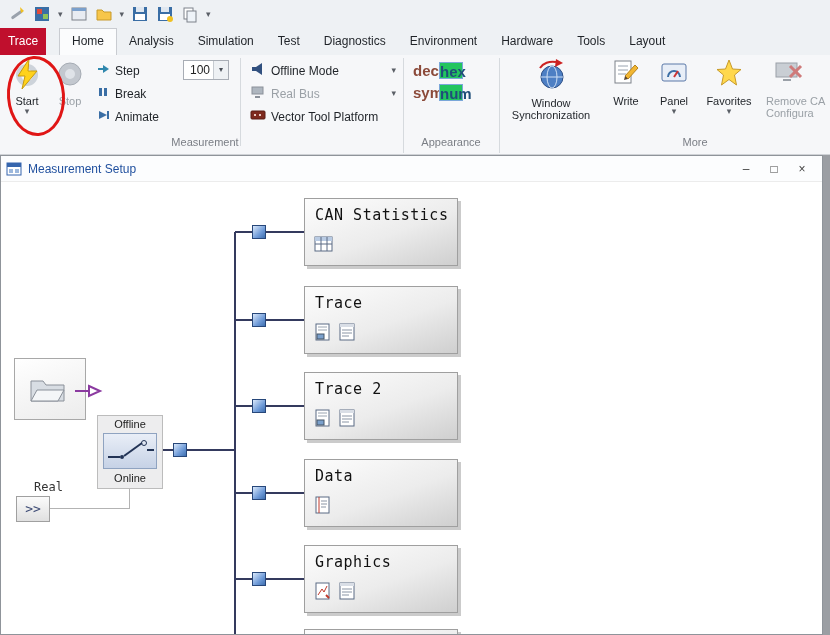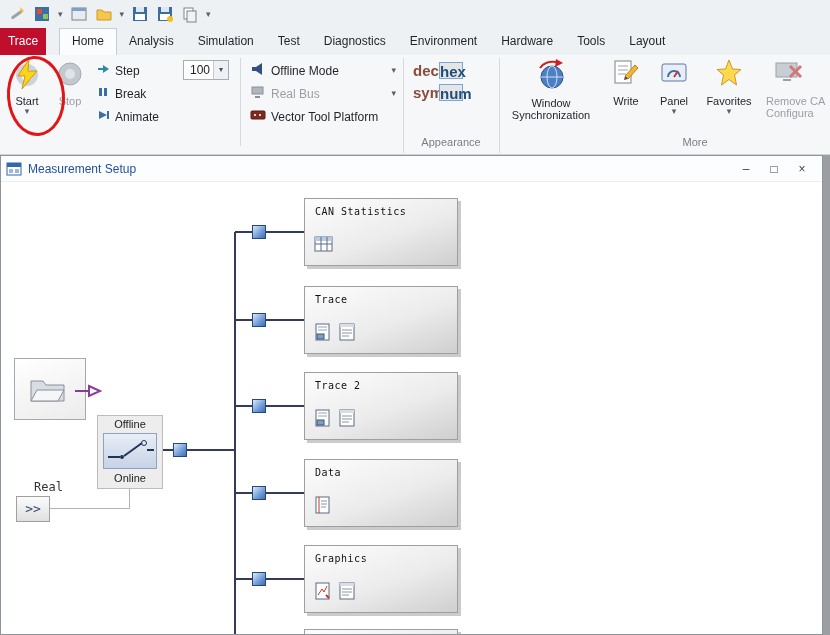--- a/index.html
+++ b/index.html
@@ -19,36 +19,36 @@
   .glabel{position:absolute;top:81px;font-size:11px;color:#7a7e85;text-align:center;}
   .vsep{position:absolute;top:3px;height:88px;width:1px;background:#d6dade;}
   .bigbtn{position:absolute;top:3px;text-align:center;}
   .bigbtn .lbl{font-size:11px;color:#1f2328;margin-top:2px;}
   .dim{color:#9aa0a6 !important;}
   .smallrow{position:absolute;height:21px;display:flex;align-items:center;gap:5px;font-size:12px;color:#1f2328;}
   .combo{position:absolute;left:183px;top:5px;width:46px;height:20px;background:#fff;border:1px solid #a8adb5;box-sizing:border-box;display:flex;}
   .combo .val{flex:1;padding-left:6px;line-height:18px;}
   .combo .arr{width:14px;border-left:1px solid #c6cbd1;text-align:center;line-height:18px;font-size:8px;color:#4a5058;background:#eef1f4;}
   .chip{position:absolute;width:24px;height:17px;line-height:17px;text-align:center;font-size:15px;font-weight:bold;color:#8b4a3a;}
-  .chip-on{background:#e5e5e5;border:1px solid #7aa7d9;color:#1f4e79;box-sizing:border-box;}
+  .chip-on{background:#22c55e;border:1px solid #7aa7d9;color:#1f4e79;box-sizing:border-box;}
   .annot{position:absolute;left:1px;top:-2px;width:52px;height:74px;border:3px solid #e01616;border-radius:50%;transform:rotate(-4deg);z-index:50;}
   
   .mwindow{position:absolute;left:0;top:155px;width:823px;height:480px;background:#fff;border:1px solid #8f949a;box-sizing:border-box;}
   .titlebar{position:absolute;left:0;top:0;width:100%;height:26px;background:#fcfdfe;border-bottom:1px solid #ececec;display:flex;align-items:center;box-sizing:border-box;}
   .titlebar .ttl{color:#1f4f9e;margin-left:6px;}
   .wctrls{margin-left:auto;display:flex;margin-right:6px;}
   .wctrl{width:28px;text-align:center;color:#444;font-size:12px;line-height:22px;cursor:default;}
   .canvas{position:absolute;left:0;top:26px;width:821px;height:452px;background:#fff;overflow:hidden;}
   .cline{position:absolute;background:#343a5e;}
   .gline{position:absolute;background:#b3b3b3;}
   .node{position:absolute;width:14px;height:14px;background:linear-gradient(135deg,#dbe9fb,#6f9bd8 60%,#3f6faf);border:1px solid #27477a;box-sizing:border-box;}
   .dblock{position:absolute;left:303px;width:154px;height:68px;border:1px solid #9f9f9f;
           background:linear-gradient(160deg,#fdfdfd 0%,#ececec 55%,#cfcfcf 100%);
           box-shadow:3px 3px 0 rgba(140,140,140,.45);box-sizing:border-box;}
-  .dblock .bl{font-family:"DejaVu Sans Mono","Liberation Mono",monospace;font-size:10px;letter-spacing:.5px;color:#111;padding:7px 0 0 10px;}
+  .dblock .bl{font-family:"DejaVu Sans Mono","Liberation Mono",monospace;font-size:15px;letter-spacing:.5px;color:#111;padding:7px 0 0 10px;}
   .bicons{position:absolute;left:9px;top:36px;display:flex;gap:6px;}
   .srcblock{position:absolute;left:13px;top:176px;width:72px;height:62px;border:1px solid #a8a8a8;background:linear-gradient(160deg,#ffffff,#ececec);box-sizing:border-box;}
   .swblock{position:absolute;left:96px;top:233px;width:66px;height:74px;background:#ededee;border:1px solid #bcbcbc;box-sizing:border-box;text-align:center;}
   .swblock .swlbl{font-size:11px;color:#222;line-height:16px;}
   .swbox{margin:1px auto 1px;width:54px;height:36px;background:linear-gradient(180deg,#e9eef7,#c6d2e6);border:1px solid #8fa3c0;box-sizing:border-box;}
   .mono{font-family:"DejaVu Sans Mono","Liberation Mono",monospace;}
   .chevblock{position:absolute;left:15px;top:314px;width:34px;height:26px;border:1px solid #a0a0a0;background:linear-gradient(180deg,#fbfbfb,#e0e0e0);
              text-align:center;line-height:24px;font-size:13px;color:#3c4a74;box-sizing:border-box;}
   .reallbl{position:absolute;left:17px;top:298px;font-size:12px;color:#333;margin-left:16px;}
 </style>
@@ -228,20 +228,21 @@
     <span style="display:inline-block;margin-left:8px;"><svg width="30" height="32">
           <rect x="2" y="5" width="21" height="14" fill="#c9ced4" stroke="#9aa0a8"></rect>
           <rect x="9" y="21" width="8" height="2" fill="#9aa0a8"></rect>
           <line x1="16" y1="8" x2="27" y2="19" stroke="#cf7a7a" stroke-width="3"></line>
           <line x1="27" y1="8" x2="16" y2="19" stroke="#cf7a7a" stroke-width="3"></line>
         </svg></span>
     <div class="lbl dim" style="white-space:nowrap;">Remove CA</div>
     <div class="lbl dim" style="margin-top:0;white-space:nowrap;">Configura</div>
   </div>
 
+  <div class="glabel" style="left:100px;width:210px;">Measurement</div>
   <div class="glabel" style="left:403px;width:96px;">Appearance</div>
   <div class="glabel" style="left:604px;width:182px;">More</div>
 </div>
 
 <div class="mwindow">
   <div class="titlebar">
     <span style="margin-left:5px;display:inline-flex;">
         <svg width="16" height="16">
           <rect x="1" y="2" width="14" height="12" fill="#fff" stroke="#3565ad"></rect>
           <rect x="1" y="2" width="14" height="4" fill="#3565ad"></rect>

